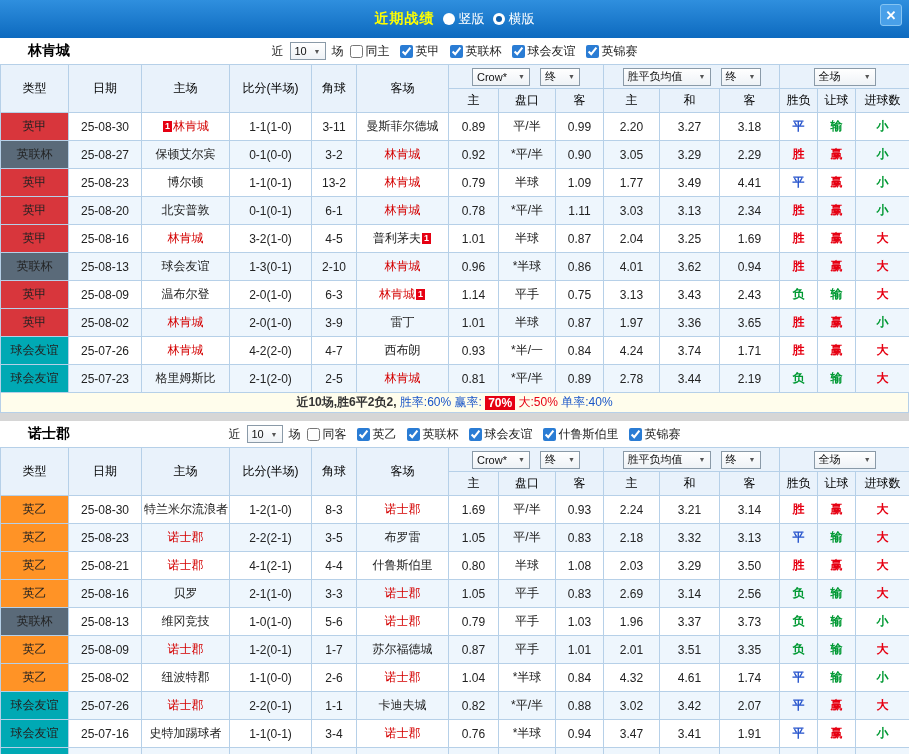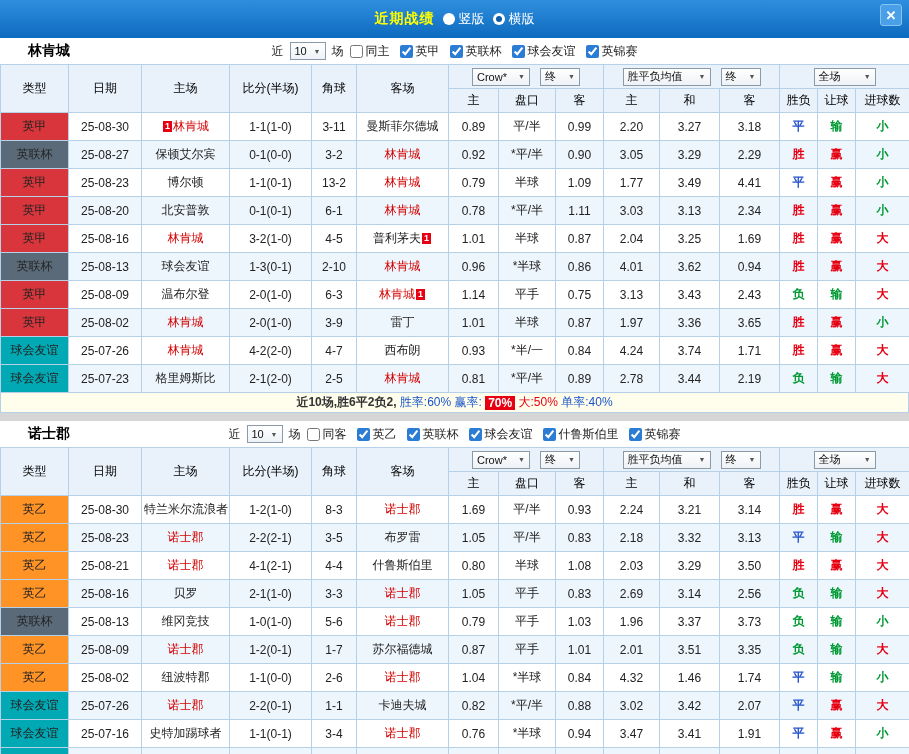--- a/index.html
+++ b/index.html
@@ -596,21 +596,21 @@
             <td class="type-cell" style="background: rgb(255, 147, 38);">英乙</td>
             <td class="date-cell">25-08-02</td>
             <td class="team-cell"><span class="team-text">纽波特郡</span></td>
             <td class="score-cell">1-1(0-0)</td>
             <td class="corner-cell">2-6</td>
             <td class="team-cell focus-team"><span class="team-text">诺士郡</span></td>
             <td class="odds-cell">1.04</td>
             <td class="odds-cell">*半球</td>
             <td class="odds-cell">0.84</td>
             <td class="odds-cell">4.32</td>
-            <td class="odds-cell">1.46</td>
+            <td class="odds-cell">4.61</td>
             <td class="odds-cell">1.74</td>
             <td class="res-cell" style="color: rgb(38, 83, 204);">平</td>
             <td class="res-cell" style="color: rgb(0, 153, 51);">输</td>
             <td class="res-cell" style="color: rgb(0, 153, 51);">小</td>
           </tr>
           <tr>
             <td class="type-cell" style="background: rgb(0, 169, 180);">球会友谊</td>
             <td class="date-cell">25-07-26</td>
             <td class="team-cell focus-team"><span class="team-text">诺士郡</span></td>
             <td class="score-cell">2-2(0-1)</td>

